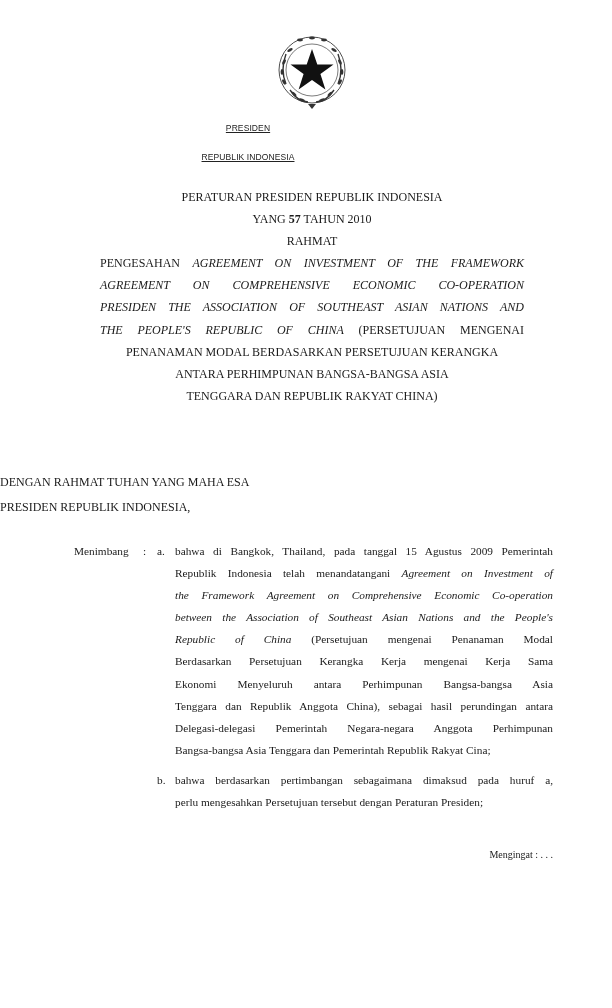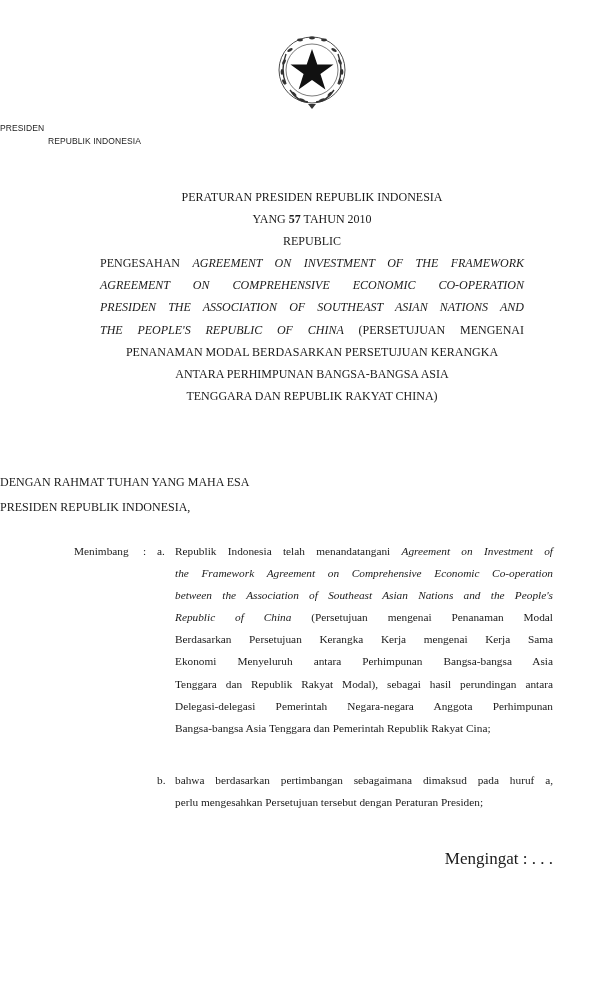--- a/index.html
+++ b/index.html
@@ -1,43 +1,43 @@
 <!DOCTYPE html>
 <html><head>
 <meta charset="utf-8">
 <style>
   html, body { margin:0; padding:0; background:#ffffff; }
   body { width:612px; height:1008px; position:relative; overflow:hidden;
          font-family:"Liberation Serif", "DejaVu Serif", serif; color:#1a1a1a; }
   .page { position:absolute; left:0; top:0; width:612px; height:1008px; background:#fff; }
   .emblem { position:absolute; left:272px; top:32px; width:80px; height:80px; }
-  .emblem-caption { position:absolute; left:0; width:496px; text-align:left;
-         font-family:"Liberation Sans", "DejaVu Sans", sans-serif; font-size:8.5px; letter-spacing:0.1px; color:#222; }
+  .emblem-caption { position:absolute; left:0; width:496px; text-align:center;
+         font-family:"Liberation Sans", "DejaVu Sans", sans-serif; font-size:8.5px; letter-spacing:0.1px; color:#222;text-decoration:underline; }
   .cap1 { top:123px; }
-  .cap2 { top:136px;padding-left:48px; }
+  .cap2 { top:152px; }
   .title { position:absolute; left:100px; width:424px; top:186px;
          font-size:12px; line-height:22.1px; text-align:center; }
   .title .tline { display:block; white-space:nowrap; }
   .title .tline.just { text-align:justify; text-align-last:justify; white-space:normal; }
   .title i { font-style:italic; }
   .title b { font-weight:bold; }
   .opening { position:absolute; left:0; width:612px; text-align:left; font-size:12px; }
   .op1 { top:475px; }
   .op2 { top:500px; }
   .consider { position:absolute; left:0; top:540px; width:612px; font-size:11.3px; line-height:22.1px; }
   .lbl { position:absolute; left:74px; top:0; }
   .colon { position:absolute; left:143px; top:0; }
   .item { position:absolute; left:175px; width:378px; }
   .item .letter { position:absolute; left:-18px; top:0; }
   .item .bl { display:block; text-align:justify; text-align-last:justify; white-space:nowrap; }
   .item .bl.last { text-align-last:left; }
   .item i { font-style:italic; }
   .item-a { top:0; }
   .item-b { top:229px; }
-  .next { position:absolute; right:59px; top:849px; font-size:17px; }
+  .next { position:absolute; right:59px; top:849px; font-size:10px; }
 </style>
 </head>
 <body>
 
 <div class="page">
 
   <svg class="emblem" viewBox="0 0 80 80">
     <g fill="none" stroke="#222" stroke-width="1.1">
       <circle cx="40" cy="38" r="33" stroke-width="0.8"></circle>
       <circle cx="40" cy="38" r="26" stroke-width="0.6"></circle>
@@ -72,46 +72,47 @@
   <div class="emblem-caption cap1">PRESIDEN</div>
   <div class="emblem-caption cap2">REPUBLIK INDONESIA</div>
 
   <div class="title">
     <span class="tline">PERATURAN PRESIDEN REPUBLIK INDONESIA</span>
     <span class="tline">
       <span>YANG</span>
       <b>57</b>
       <span>TAHUN 2010</span>
     </span>
-    <span class="tline">REPUBLIC</span>
+    <span class="tline">RAHMAT</span>
     <span class="tline just"><span>PENGESAHAN</span> <i>AGREEMENT ON INVESTMENT OF THE FRAMEWORK</i></span>
     <span class="tline just"><i>AGREEMENT ON COMPREHENSIVE ECONOMIC CO-OPERATION</i></span>
     <span class="tline just"><i>PRESIDEN THE ASSOCIATION OF SOUTHEAST ASIAN NATIONS AND</i></span>
     <span class="tline just"><i>THE PEOPLE'S REPUBLIC OF CHINA</i> <span>(PERSETUJUAN MENGENAI</span></span>
     <span class="tline">PENANAMAN MODAL BERDASARKAN PERSETUJUAN KERANGKA</span>
     <span class="tline">ANTARA PERHIMPUNAN BANGSA-BANGSA ASIA</span>
     <span class="tline">TENGGARA DAN REPUBLIK RAKYAT CHINA)</span>
   </div>
 
   <div class="opening op1">DENGAN RAHMAT TUHAN YANG MAHA ESA</div>
   <div class="opening op2">PRESIDEN REPUBLIK INDONESIA,</div>
 
   <div class="consider">
     <span class="lbl">Menimbang</span>
     <span class="colon">:</span>
 
     <div class="item item-a">
       <span class="letter">a.</span>
+      <span class="bl">bahwa di Bangkok, Thailand, pada tanggal 15 Agustus 2009 Pemerintah</span>
       <span class="bl"><span>Republik Indonesia telah menandatangani </span><i>Agreement on Investment of</i></span>
       <span class="bl"><i>the Framework Agreement on Comprehensive Economic Co-operation</i></span>
       <span class="bl"><i>between the Association of Southeast Asian Nations and the People's</i></span>
       <span class="bl"><i>Republic of China</i><span> (Persetujuan mengenai Penanaman Modal</span></span>
       <span class="bl">Berdasarkan Persetujuan Kerangka Kerja mengenai Kerja Sama</span>
       <span class="bl">Ekonomi Menyeluruh antara Perhimpunan Bangsa-bangsa Asia</span>
-      <span class="bl">Tenggara dan Republik Rakyat Modal), sebagai hasil perundingan antara</span>
+      <span class="bl">Tenggara dan Republik Anggota China), sebagai hasil perundingan antara</span>
       <span class="bl">Delegasi-delegasi Pemerintah Negara-negara Anggota Perhimpunan</span>
       <span class="bl last">Bangsa-bangsa Asia Tenggara dan Pemerintah Republik Rakyat Cina;</span>
     </div>
 
     <div class="item item-b">
       <span class="letter">b.</span>
       <span class="bl">bahwa berdasarkan pertimbangan sebagaimana dimaksud pada huruf a,</span>
       <span class="bl last">perlu mengesahkan Persetujuan tersebut dengan Peraturan Presiden;</span>
     </div>
   </div>

